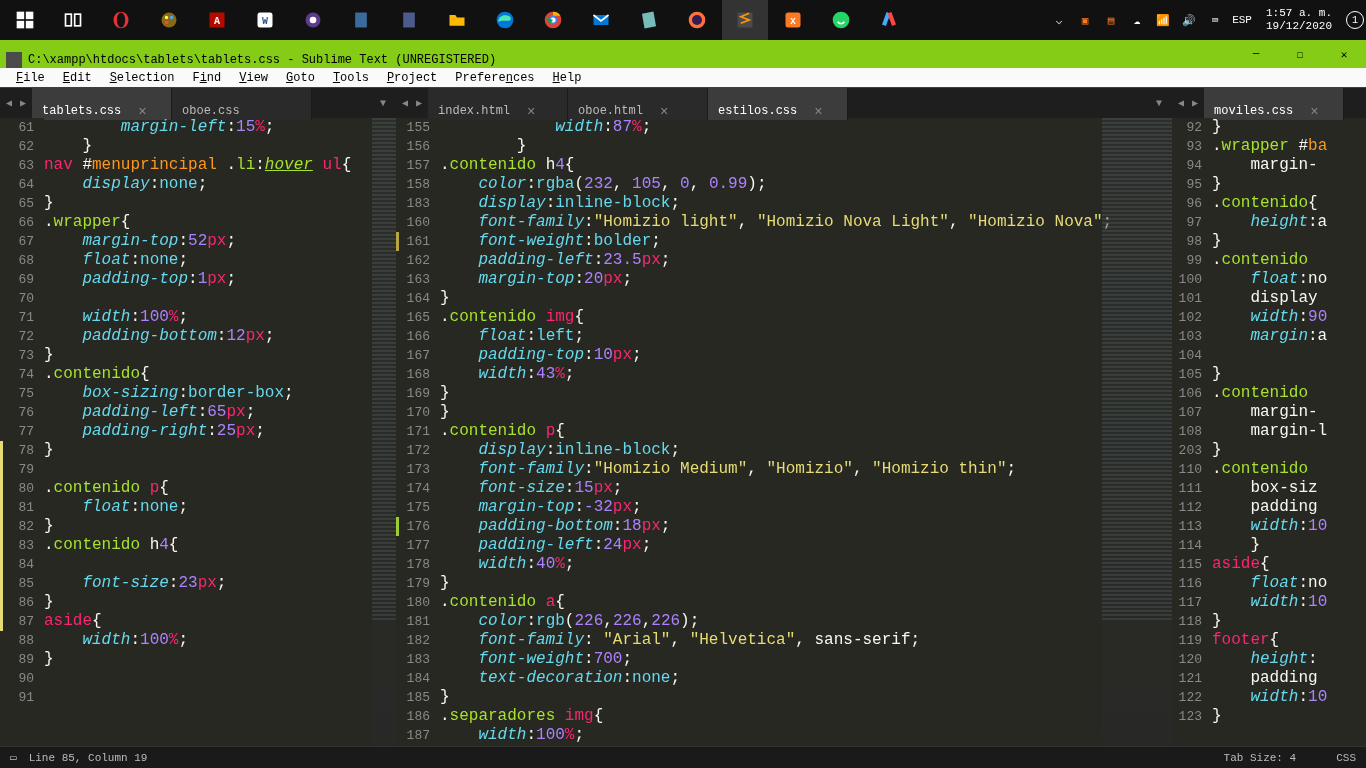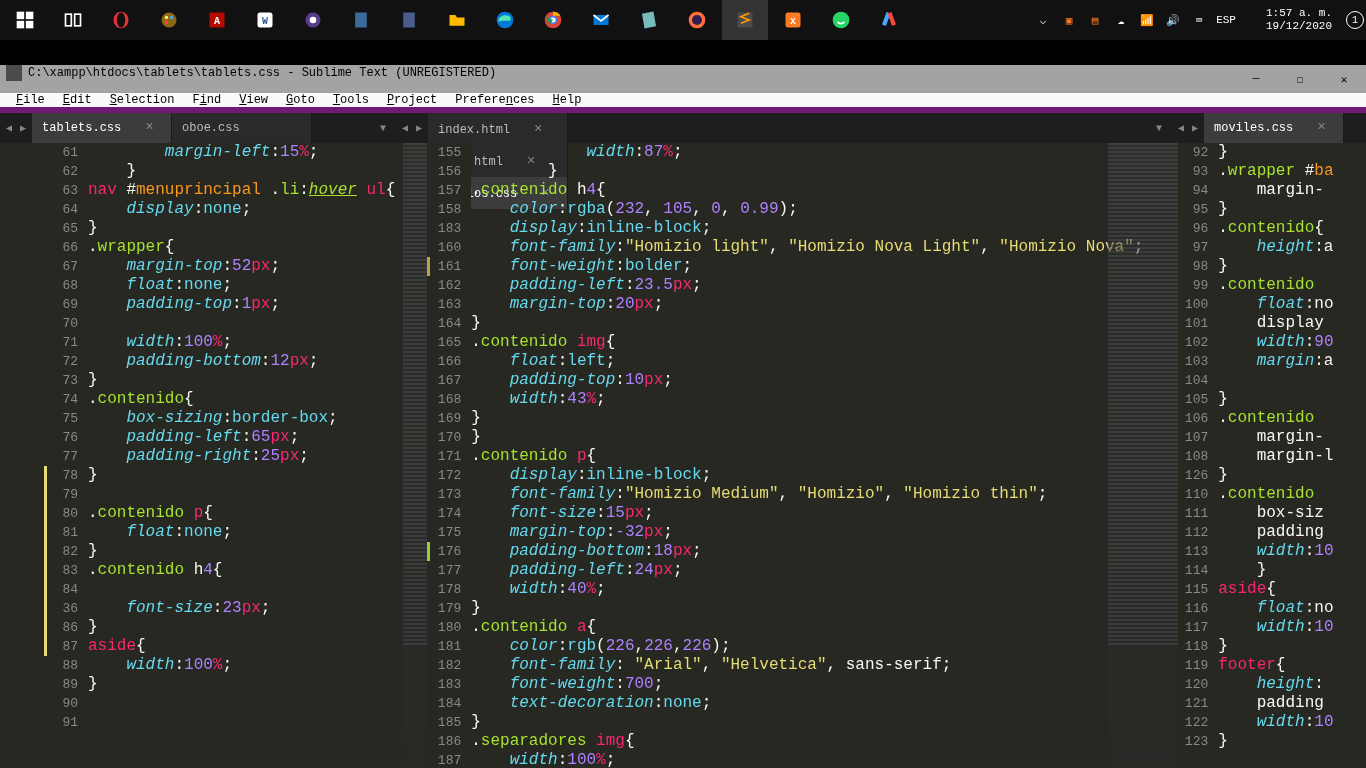--- a/index.html
+++ b/index.html
@@ -6,50 +6,50 @@
 body { width: 1366px; height: 768px; background: #000; overflow: hidden; position: relative; }
 
 
 .taskbar { height: 40px; background: #111; display: flex; align-items: center; justify-content: space-between; padding: 0 2px; }
 .taskbar-left { display: flex; align-items: center; gap: 2px; }
 .taskbar-right { display: flex; align-items: center; gap: 8px; color: #fff; font-size: 11px; font-family: 'Segoe UI', sans-serif; }
 .tb-icon { width: 46px; height: 40px; display: flex; align-items: center; justify-content: center; color: #fff; font-size: 16px; }
 .tb-icon.active { background: #333; }
 .tb-icon svg { width: 20px; height: 20px; }
 .tray-icon { width: 18px; height: 18px; display: inline-flex; align-items: center; justify-content: center; }
-.clock { line-height: 1.2; padding: 0 6px; margin-left: 16px; }
-
-
-.titlebar { height: 28px; background: #a3a3a3; display: flex; align-items: flex-start; justify-content: space-between; padding-left: 6px; font-family: 'Segoe UI', sans-serif; font-size: 12px; color: #000; margin-top: 25px; }
+.clock { line-height: 1.2; padding: 0 6px; }
+
+
+.titlebar { height: 28px; background: #84cc16; display: flex; align-items: flex-end; justify-content: space-between; padding-left: 6px; font-family: 'Segoe UI', sans-serif; font-size: 12px; color: #000; }
 .titlebar-left { display: flex; align-items: center; gap: 6px; }
 .win-controls { display: flex; }
 .win-btn { width: 44px; height: 28px; display: flex; align-items: center; justify-content: center; font-size: 11px; color: #000; }
 
 
-.menubar { height: 20px; background: #fafafa; display: flex; align-items: center; padding-left: 8px; font-family: 'Segoe UI', sans-serif; font-size: 12px; color: #000; gap: 2px; border-bottom: 6px solid #701a75; }
+.menubar { height: 20px; background: #fafafa; display: flex; align-items: center; padding-left: 8px; font-family: 'Segoe UI', sans-serif; font-size: 12px; color: #000; gap: 2px; border-bottom: 1px solid #701a75; }
 .menu-item { padding: 1px 8px; }
 .menu-item .ul { text-decoration: underline; }
 
 
 .tabs-container { height: 30px; background: #1e1e1e; display: flex; }
 .tab-group { display: flex; align-items: stretch; position: relative; }
 .tab-group.g1 { width: 396px; }
 .tab-group.g2 { width: 776px; }
 .tab-group.g3 { width: 194px; }
 .tab-arrows { display: flex; align-items: center; padding: 0 4px; color: #888; font-size: 10px; gap: 4px; }
 .tab-arrows span { padding: 2px; }
-.tab { display: flex; align-items: flex-end; padding: 8px 10px; background: #2a2a2a; color: #bbb; font-size: 12px; font-family: 'Segoe UI', sans-serif; gap: 24px; min-width: 140px; position: relative; border-right: 1px solid #1a1a1a; }
+.tab { display: flex; align-items: flex-start; padding: 16px 10px; background: #2a2a2a; color: #bbb; font-size: 12px; font-family: 'Segoe UI', sans-serif; gap: 17px; min-width: 140px; position: relative; border-right: 1px solid #1a1a1a; }
 .tab.active { background: #3c3c3c; color: #fff; }
 .tab-close { color: #888; font-size: 14px; }
 .tab-dropdown { margin-left: auto; display: flex; align-items: center; padding: 0 10px; color: #888; font-size: 10px; }
 
 
 .editors { display: flex; height: 628px; background: #272822; }
 .pane { position: relative; overflow: hidden; }
-.pane1 { width: 396px; margin-left: 44px; }
+.pane1 { width: 396px; }
 .pane2 { width: 776px; }
 .pane3 { width: 194px; }
 .gutter { width: 44px; text-align: right; color: #888; font-size: 13px; line-height: 19px; padding-right: 10px; background: #272822; float: left; }
 .pane3 .gutter { width: 40px; }
 .code { font-size: 16px; line-height: 19px; color: #f8f8f2; white-space: pre; padding-left: 4px; }
 .code .line { height: 19px; }
 
 
 .minimap { position: absolute; right: 0; top: 0; width: 24px; height: 100%; background: linear-gradient(to bottom, #333 0%, #2a2a2a 100%); opacity: 0.5; }
 .minimap-mock { width: 100%; height: 80%; background: repeating-linear-gradient(to bottom, rgba(120,200,180,0.3) 0px, rgba(180,120,200,0.3) 2px, transparent 2px, transparent 4px); } 
@@ -252,21 +252,21 @@
           <span class="tab-close"></span>
         </div>
       </div>
     <div class="tab-dropdown">▼</div>
   </div>
   <div class="tab-group g2">
     <div class="tab-arrows">
         <span>◀</span>
         <span>▶</span>
       </div>
-    <div id="tabs-g2" style="display:flex;flex-direction:column;">
+    <div id="tabs-g2" style="display:flex;">
         <div class="tab">
           <span>index.html</span>
           <span class="tab-close">×</span>
         </div>
         <div class="tab">
           <span>oboe.html</span>
           <span class="tab-close">×</span>
         </div>
         <div class="tab active">
           <span>estilos.css</span>
@@ -310,21 +310,21 @@
         <div>75</div>
         <div>76</div>
         <div>77</div>
         <div>78</div>
         <div>79</div>
         <div>80</div>
         <div>81</div>
         <div>82</div>
         <div>83</div>
         <div>84</div>
-        <div>36</div>
+        <div>85</div>
         <div>86</div>
         <div>87</div>
         <div>88</div>
         <div>89</div>
         <div>90</div>
         <div>91</div>
       </div>
     <div class="code" id="code1"><div class="line">        <span class="c-prop">margin-left</span>:<span class="c-num">15</span><span class="c-unit">%</span>;</div><div class="line">    }</div><div class="line"><span class="c-sel2">nav</span> #<span class="c-id">menuprincipal</span> .<span class="c-class">li</span>:<span class="c-pseudo">hover</span> <span class="c-sel2">ul</span>{</div><div class="line">    <span class="c-prop">display</span>:<span class="c-const">none</span>;</div><div class="line">}</div><div class="line"><span class="c-punc">.</span><span class="c-class">wrapper</span>{</div><div class="line">    <span class="c-prop">margin-top</span>:<span class="c-num">52</span><span class="c-unit">px</span>;</div><div class="line">    <span class="c-prop">float</span>:<span class="c-const">none</span>;</div><div class="line">    <span class="c-prop">padding-top</span>:<span class="c-num">1</span><span class="c-unit">px</span>;</div><div class="line">&nbsp;</div><div class="line">    <span class="c-prop">width</span>:<span class="c-num">100</span><span class="c-unit">%</span>;</div><div class="line">    <span class="c-prop">padding-bottom</span>:<span class="c-num">12</span><span class="c-unit">px</span>;</div><div class="line">}</div><div class="line"><span class="c-punc">.</span><span class="c-class">contenido</span>{</div><div class="line">    <span class="c-prop">box-sizing</span>:<span class="c-const">border-box</span>;</div><div class="line">    <span class="c-prop">padding-left</span>:<span class="c-num">65</span><span class="c-unit">px</span>;</div><div class="line">    <span class="c-prop">padding-right</span>:<span class="c-num">25</span><span class="c-unit">px</span>;</div><div class="line">}</div><div class="line">&nbsp;</div><div class="line"><span class="c-punc">.</span><span class="c-class">contenido</span> <span class="c-sel2">p</span>{</div><div class="line">    <span class="c-prop">float</span>:<span class="c-const">none</span>;</div><div class="line">}</div><div class="line"><span class="c-punc">.</span><span class="c-class">contenido</span> h<span class="c-num">4</span>{</div><div class="line">&nbsp;</div><div class="line">    <span class="c-prop">font-size</span>:<span class="c-num">23</span><span class="c-unit">px</span>;</div><div class="line">}</div><div class="line"><span class="c-sel2">aside</span>{</div><div class="line">    <span class="c-prop">width</span>:<span class="c-num">100</span><span class="c-unit">%</span>;</div><div class="line">}</div><div class="line">&nbsp;</div><div class="line">&nbsp;</div></div>
     <div class="minimap">
         <div class="minimap-mock"></div>
@@ -385,21 +385,21 @@
         <div>99</div>
         <div>100</div>
         <div>101</div>
         <div>102</div>
         <div>103</div>
         <div>104</div>
         <div>105</div>
         <div>106</div>
         <div>107</div>
         <div>108</div>
-        <div>126</div>
+        <div>203</div>
         <div>110</div>
         <div>111</div>
         <div>112</div>
         <div>113</div>
         <div>114</div>
         <div>115</div>
         <div>116</div>
         <div>117</div>
         <div>118</div>
         <div>119</div>

